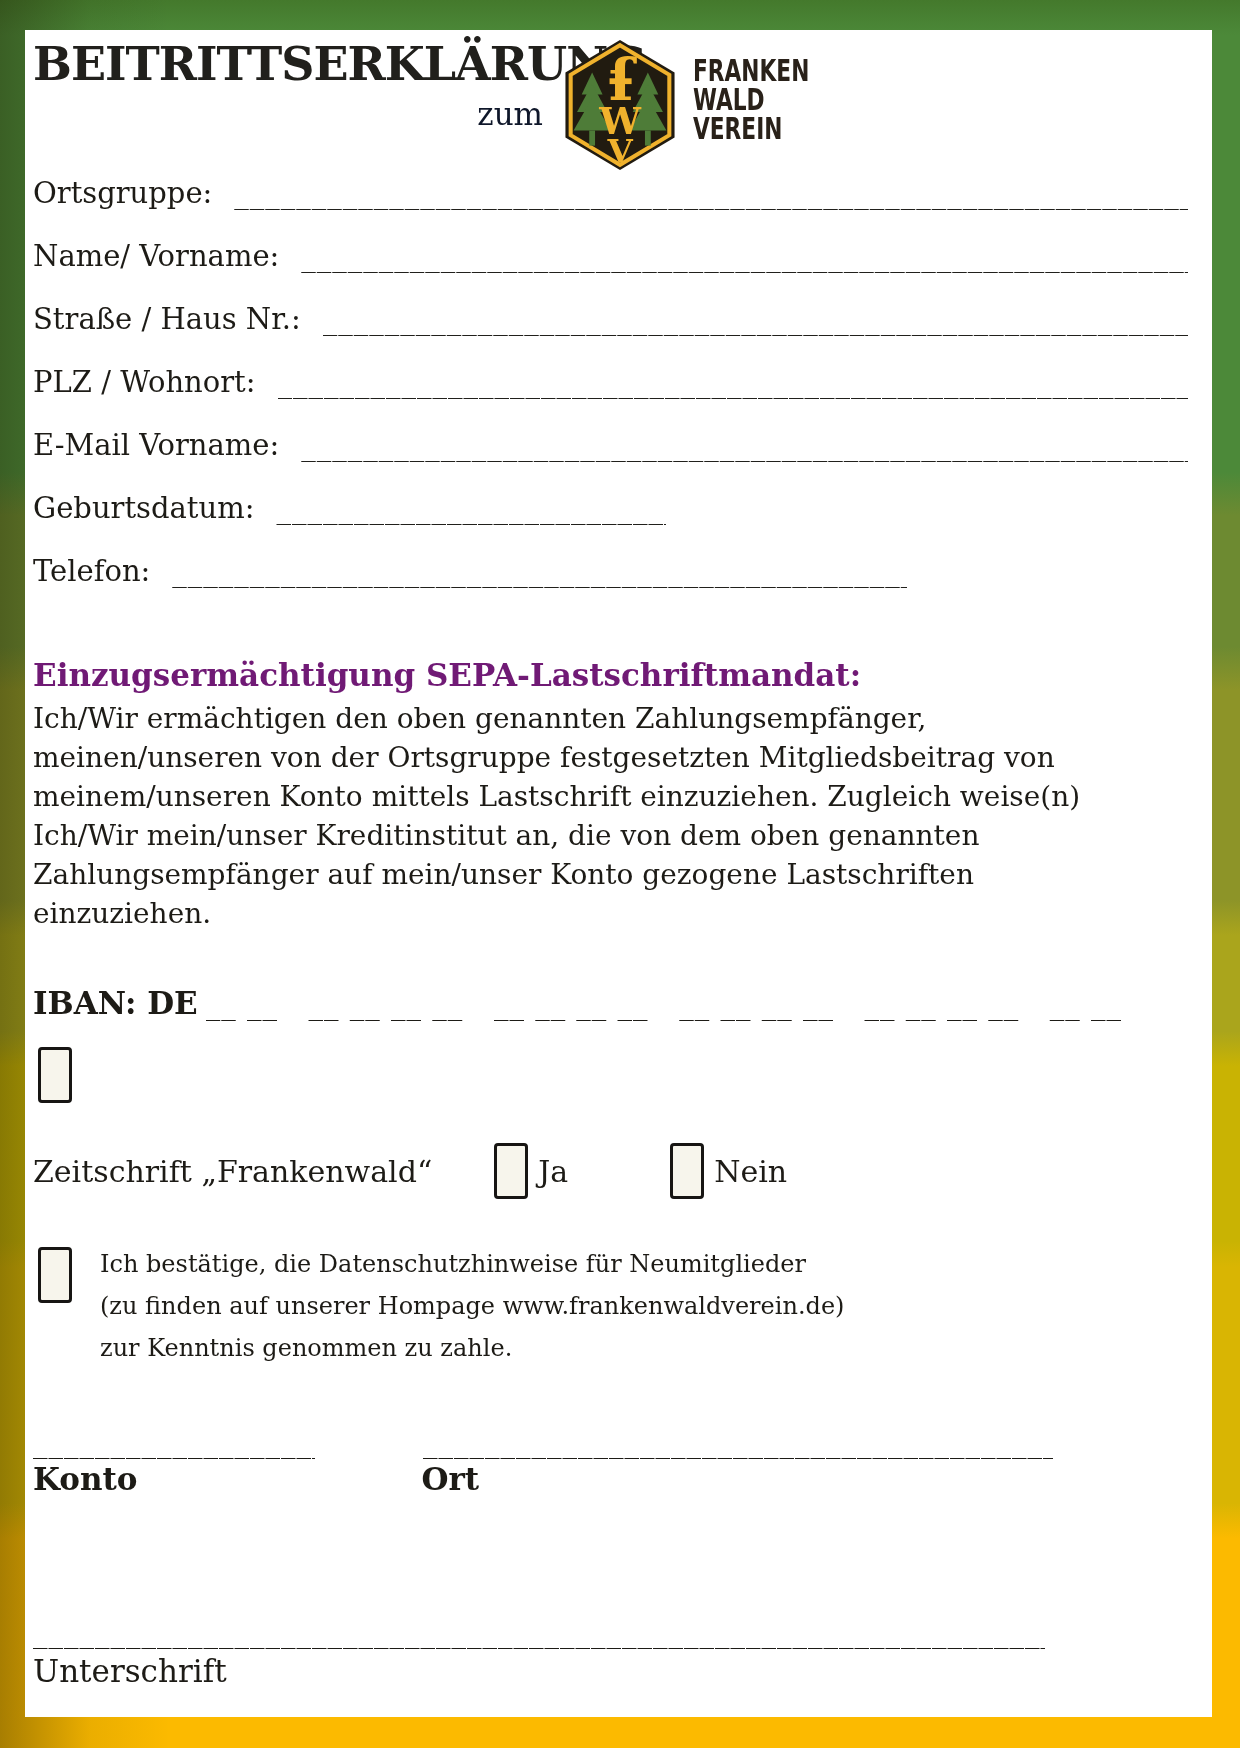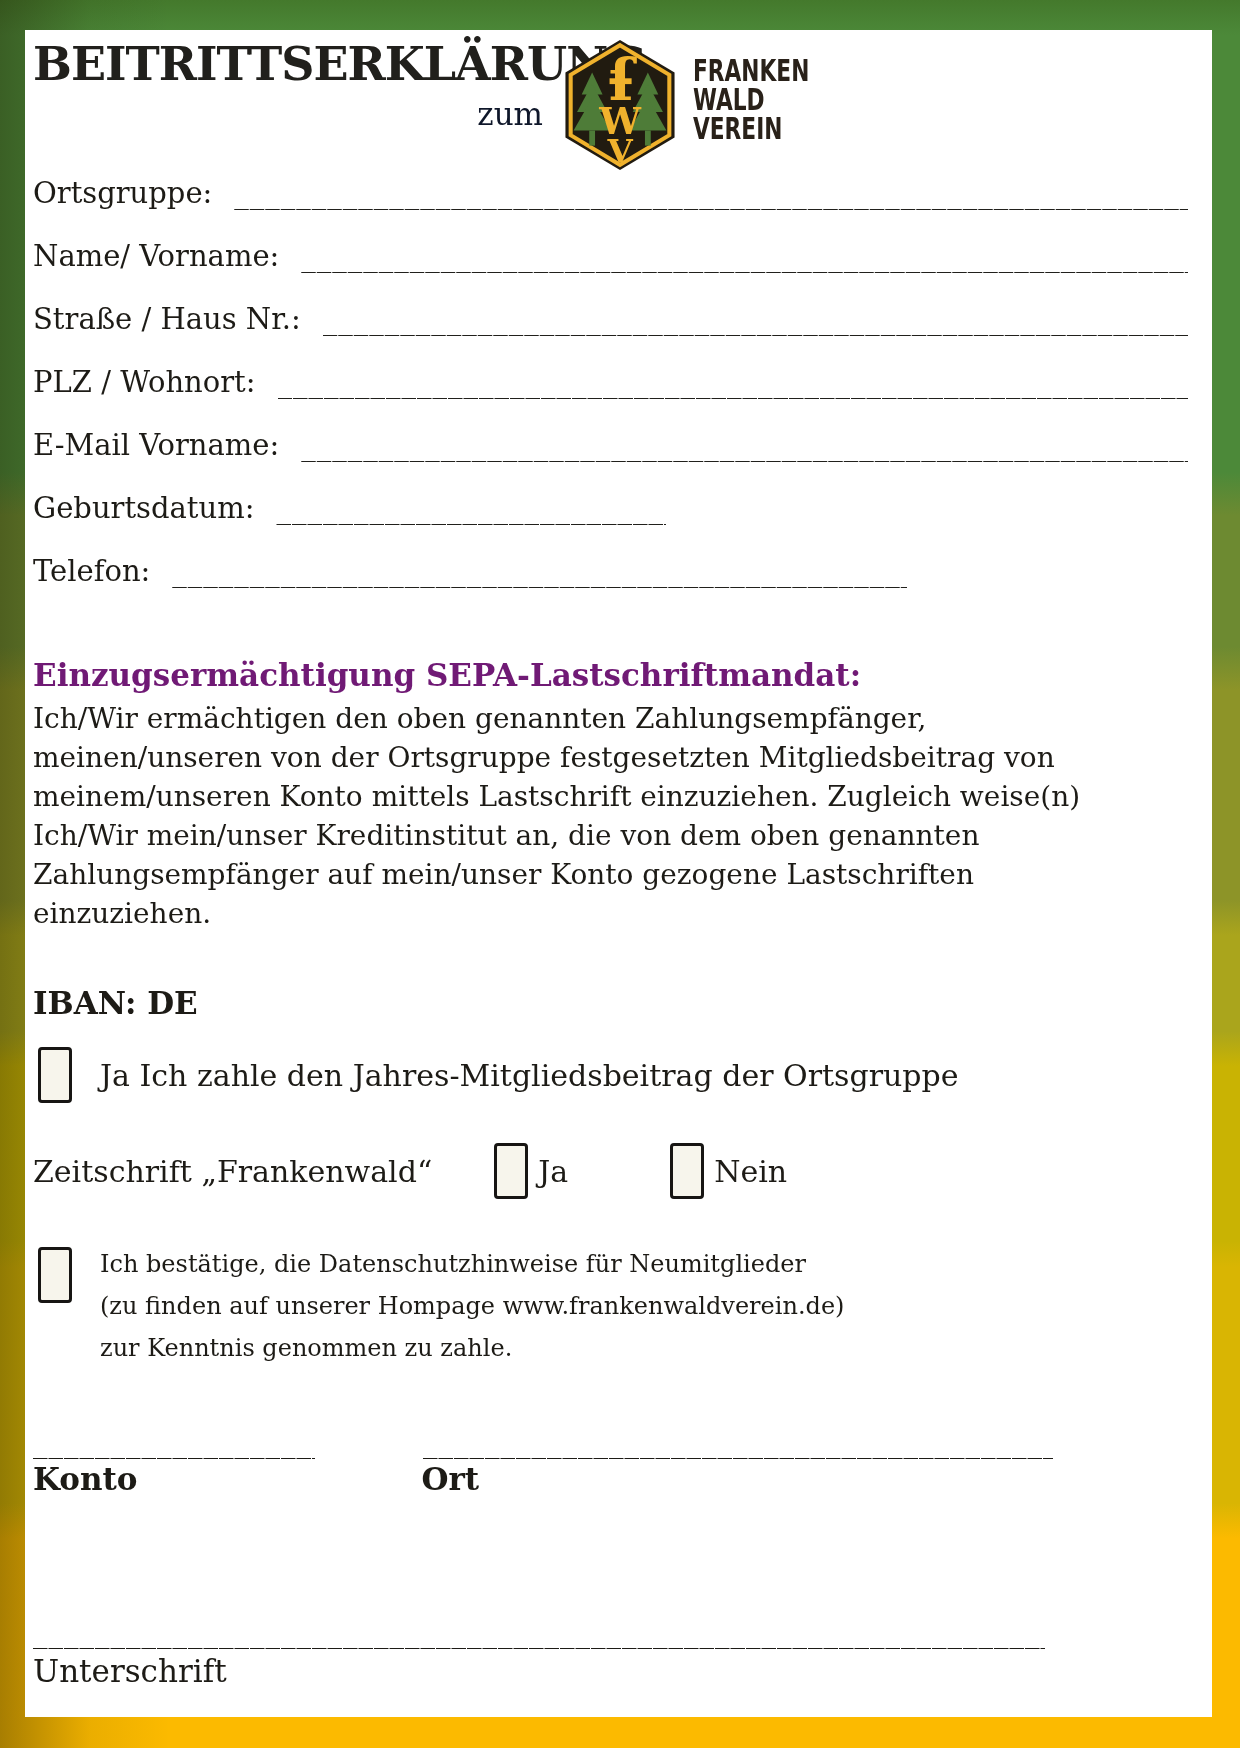--- a/index.html
+++ b/index.html
@@ -182,25 +182,25 @@
     <div class="sepa-line">Ich/Wir ermächtigen den oben genannten Zahlungsempfänger,</div>
     <div class="sepa-line">meinen/unseren von der Ortsgruppe festgesetzten Mitgliedsbeitrag von</div>
     <div class="sepa-line">meinem/unseren Konto mittels Lastschrift einzuziehen. Zugleich weise(n)</div>
     <div class="sepa-line">Ich/Wir mein/unser Kreditinstitut an, die von dem oben genannten</div>
     <div class="sepa-line">Zahlungsempfänger auf mein/unser Konto gezogene Lastschriften</div>
     <div class="sepa-line">einzuziehen.</div>
   </div>
 
   <div class="iban-row">
     <span class="iban-label">IBAN: DE</span>
+    <span class="iban-blanks">__ __   __ __ __ __   __ __ __ __   __ __ __ __   __ __ __ __   __ __</span>
   </div>
 
   <div class="member-row">
     <div class="checkbox"></div>
-    <div class="member-label">Ja Ich zahle den Jahres-Mitgliedsbeitrag der Ortsgruppe</div>
   </div>
 
   <div class="magazine-row">
     <div class="magazine-label">Zeitschrift „Frankenwald“</div>
     <div class="checkbox cb-yes"></div>
     <div class="cb-text">Ja</div>
     <div class="checkbox cb-no"></div>
     <div class="cb-text">Nein</div>
   </div>
 

